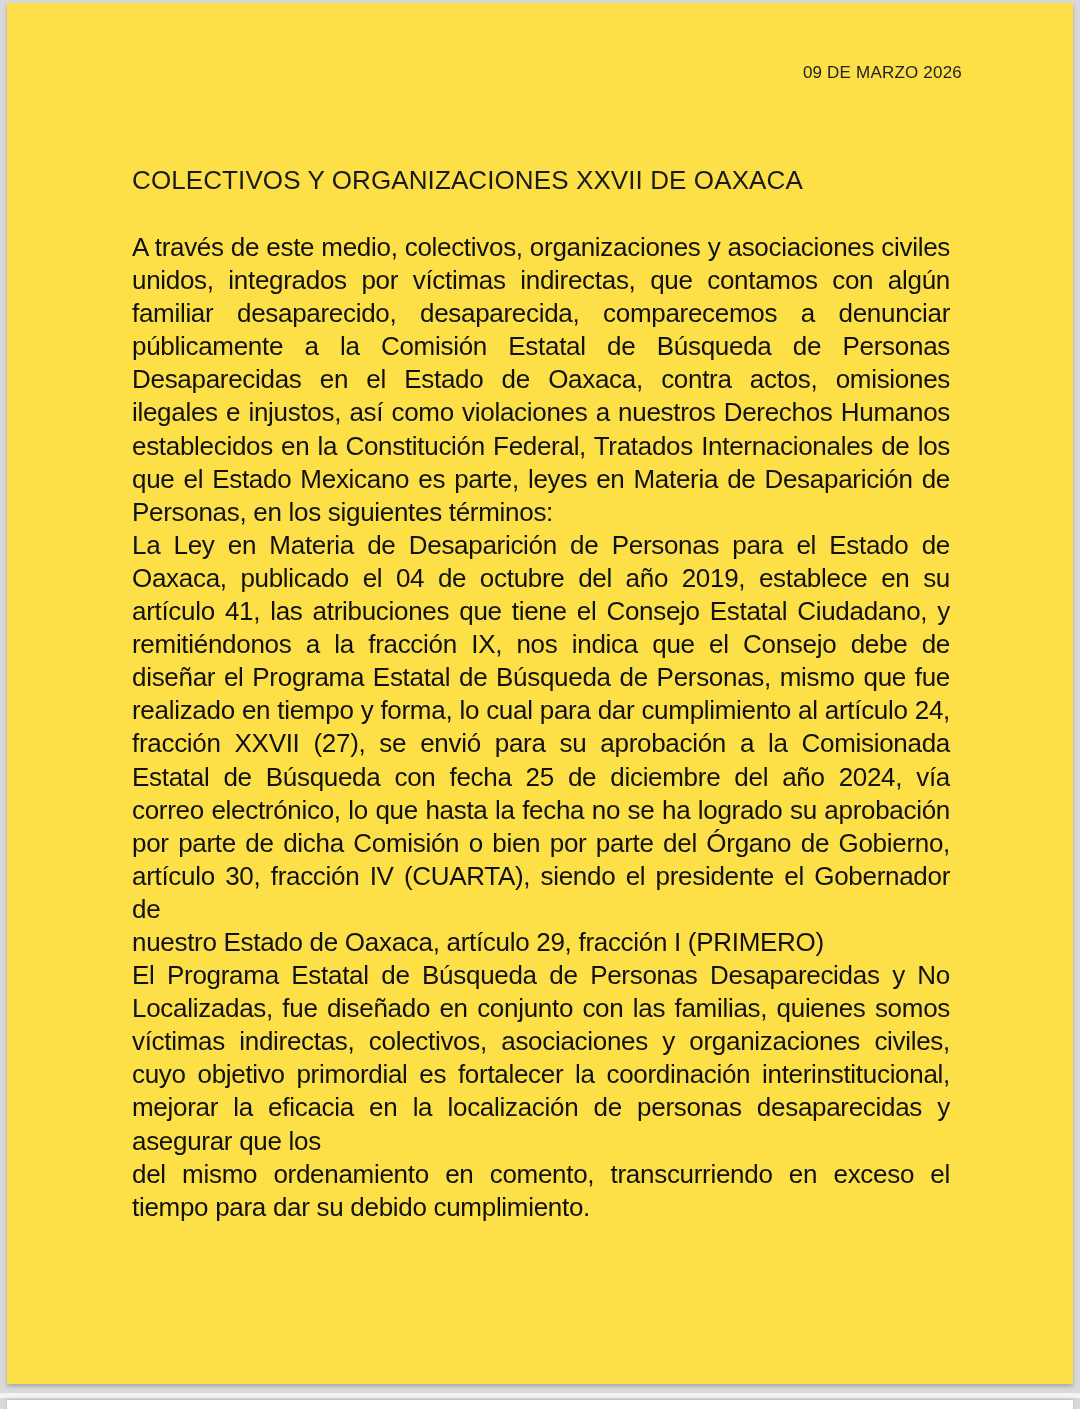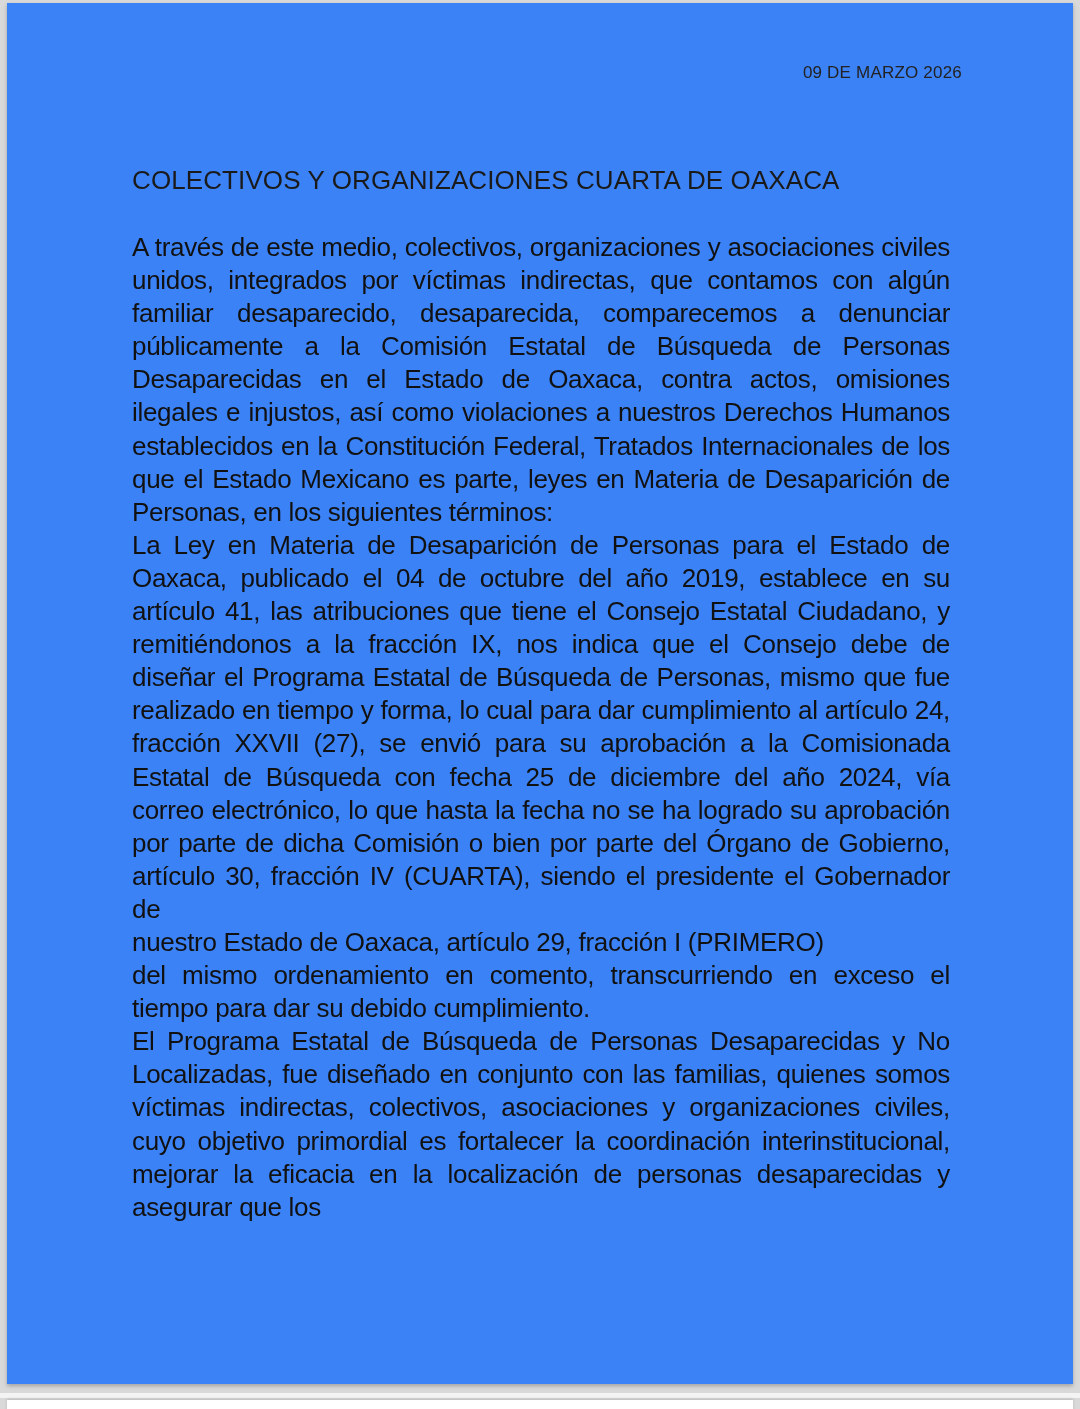--- a/index.html
+++ b/index.html
@@ -13,21 +13,21 @@
       position: relative;
       overflow: hidden;
       font-family: "Liberation Sans", sans-serif;
     }
     .page {
       position: absolute;
       left: 7px;
       top: 3px;
       width: 1066px;
       height: 1381px;
-      background: #3b82f6;
+      background: #fde047;
       box-shadow: 0 2px 4px rgba(0,0,0,0.25);
     }
     .page-next {
       position: absolute;
       left: 7px;
       top: 1400px;
       width: 1066px;
       height: 40px;
       background: #ffffff;
       box-shadow: 0 -1px 3px rgba(0,0,0,0.15);
@@ -74,23 +74,23 @@
     .left-line {
       text-align: center;
       text-align-last: left;
     }
   </style>
 </head>
 <body>
 
 <div class="page">
   <div class="date">09 DE MARZO 2026</div>
-  <div class="heading">COLECTIVOS Y ORGANIZACIONES CUARTA DE OAXACA</div>
+  <div class="heading">COLECTIVOS Y ORGANIZACIONES XXVII DE OAXACA</div>
   <div class="body-text">
     <p>A través de este medio, colectivos, organizaciones y asociaciones civiles unidos, integrados por víctimas indirectas, que contamos con algún familiar desaparecido, desaparecida, comparecemos a denunciar públicamente a la Comisión Estatal de Búsqueda de Personas Desaparecidas en el Estado de Oaxaca, contra actos, omisiones ilegales e injustos, así como violaciones a nuestros Derechos Humanos establecidos en la Constitución Federal, Tratados Internacionales de los que el Estado Mexicano es parte, leyes en Materia de Desaparición de Personas, en los siguientes términos:</p>
     <p>La Ley en Materia de Desaparición de Personas para el Estado de Oaxaca, publicado el 04 de octubre del año 2019, establece en su artículo 41, las atribuciones que tiene el Consejo Estatal Ciudadano, y remitiéndonos a la fracción IX, nos indica que el Consejo debe de diseñar el Programa Estatal de Búsqueda de Personas, mismo que fue realizado en tiempo y forma, lo cual para dar cumplimiento al artículo 24, fracción XXVII (27), se envió para su aprobación a la Comisionada Estatal de Búsqueda con fecha 25 de diciembre del año 2024, vía correo electrónico, lo que hasta la fecha no se ha logrado su aprobación por parte de dicha Comisión o bien por parte del Órgano de Gobierno, artículo 30, fracción IV (CUARTA), siendo el presidente el Gobernador de</p>
     <p class="left-line">nuestro Estado de Oaxaca, artículo 29, fracción I (PRIMERO)</p>
+    <p>El Programa Estatal de Búsqueda de Personas Desaparecidas y No Localizadas, fue diseñado en conjunto con las familias, quienes somos víctimas indirectas, colectivos, asociaciones y organizaciones civiles, cuyo objetivo primordial es fortalecer la coordinación interinstitucional, mejorar la eficacia en la localización de personas desaparecidas y asegurar que los</p>
     <p>del mismo ordenamiento en comento, transcurriendo en exceso el tiempo para dar su debido cumplimiento.</p>
-    <p>El Programa Estatal de Búsqueda de Personas Desaparecidas y No Localizadas, fue diseñado en conjunto con las familias, quienes somos víctimas indirectas, colectivos, asociaciones y organizaciones civiles, cuyo objetivo primordial es fortalecer la coordinación interinstitucional, mejorar la eficacia en la localización de personas desaparecidas y asegurar que los</p>
   </div>
 </div>
 <div class="gap"></div>
 <div class="page-next"></div>
 
 </body></html>

